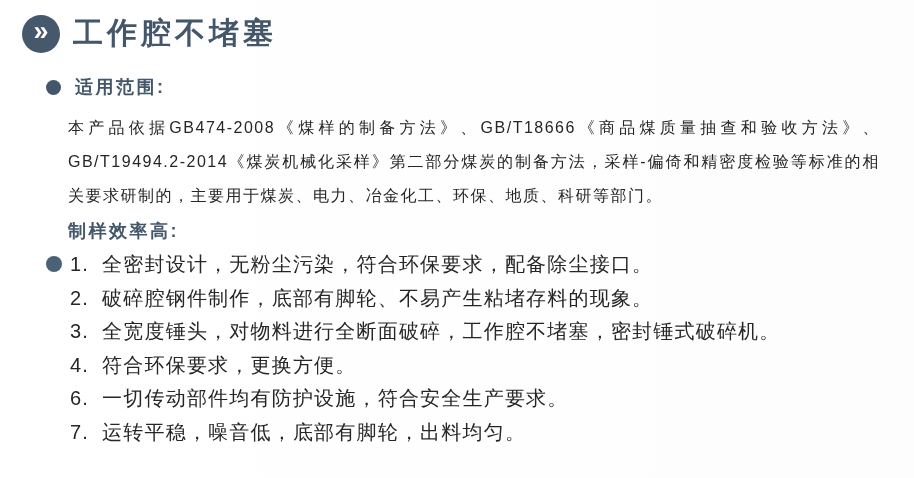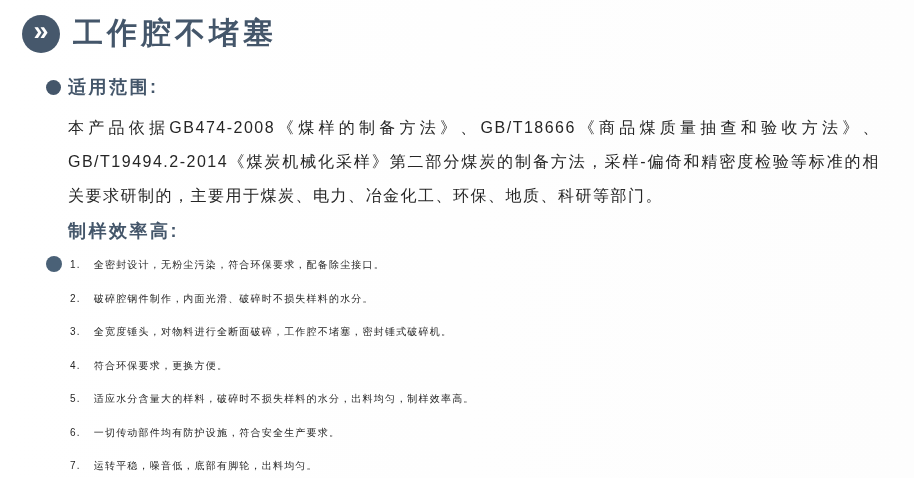--- a/index.html
+++ b/index.html
@@ -42,21 +42,21 @@
     margin: 0;
     font-size: 30px;
     font-weight: bold;
     color: #44566a;
     letter-spacing: 4px;
   }
   
   .sec-head {
     display: flex;
     align-items: center;
-    gap: 7px;
+    gap: 14px;
     margin: 21px 0 0 46px;
   }
   .dot {
     width: 15px;
     height: 15px;
     border-radius: 50%;
     background: #44566a;
     flex: 0 0 auto;
   }
   h2.sec-title {
@@ -79,21 +79,21 @@
     letter-spacing: 1.5px;
   }
   
   ul.features {
     list-style: none;
     margin: 5px 0 0 0;
     padding: 0 0 0 70px;
     position: relative;
   }
   ul.features li {
-    font-size: 10px;
+    font-size: 20px;
     line-height: 33.5px;
     color: #262626;
     letter-spacing: 1.2px;
     white-space: nowrap;
   }
   ul.features .num {
     display: inline-block;
     margin-right: 13px;
   }
   .li-dot {
@@ -126,30 +126,27 @@
   <p class="body-text">本产品依据GB474-2008《煤样的制备方法》、GB/T18666《商品煤质量抽查和验收方法》、GB/T19494.2-2014《煤炭机械化采样》第二部分煤炭的制备方法，采样-偏倚和精密度检验等标准的相关要求研制的，主要用于煤炭、电力、冶金化工、环保、地质、科研等部门。</p>
 
   <h2 class="sec-title sec-title-2">制样效率高:</h2>
 
   <ul class="features">
     <li>
       <span class="li-dot"></span>
       <span class="num">1.</span><span>全密封设计，无粉尘污染，符合环保要求，配备除尘接口。</span>
     </li>
     <li>
-      <span class="num">2.</span><span>破碎腔钢件制作，内面光滑、破碎时不损失样料的水分。</span>
+      <span class="num">2.</span><span>破碎腔钢件制作，底部有脚轮、不易产生粘堵存料的现象。</span>
     </li>
     <li>
       <span class="num">3.</span><span>全宽度锤头，对物料进行全断面破碎，工作腔不堵塞，密封锤式破碎机。</span>
     </li>
     <li>
       <span class="num">4.</span><span>符合环保要求，更换方便。</span>
-    </li>
-    <li>
-      <span class="num">5.</span><span>适应水分含量大的样料，破碎时不损失样料的水分，出料均匀，制样效率高。</span>
     </li>
     <li>
       <span class="num">6.</span><span>一切传动部件均有防护设施，符合安全生产要求。</span>
     </li>
     <li>
       <span class="num">7.</span><span>运转平稳，噪音低，底部有脚轮，出料均匀。</span>
     </li>
   </ul>
 
 </div>

